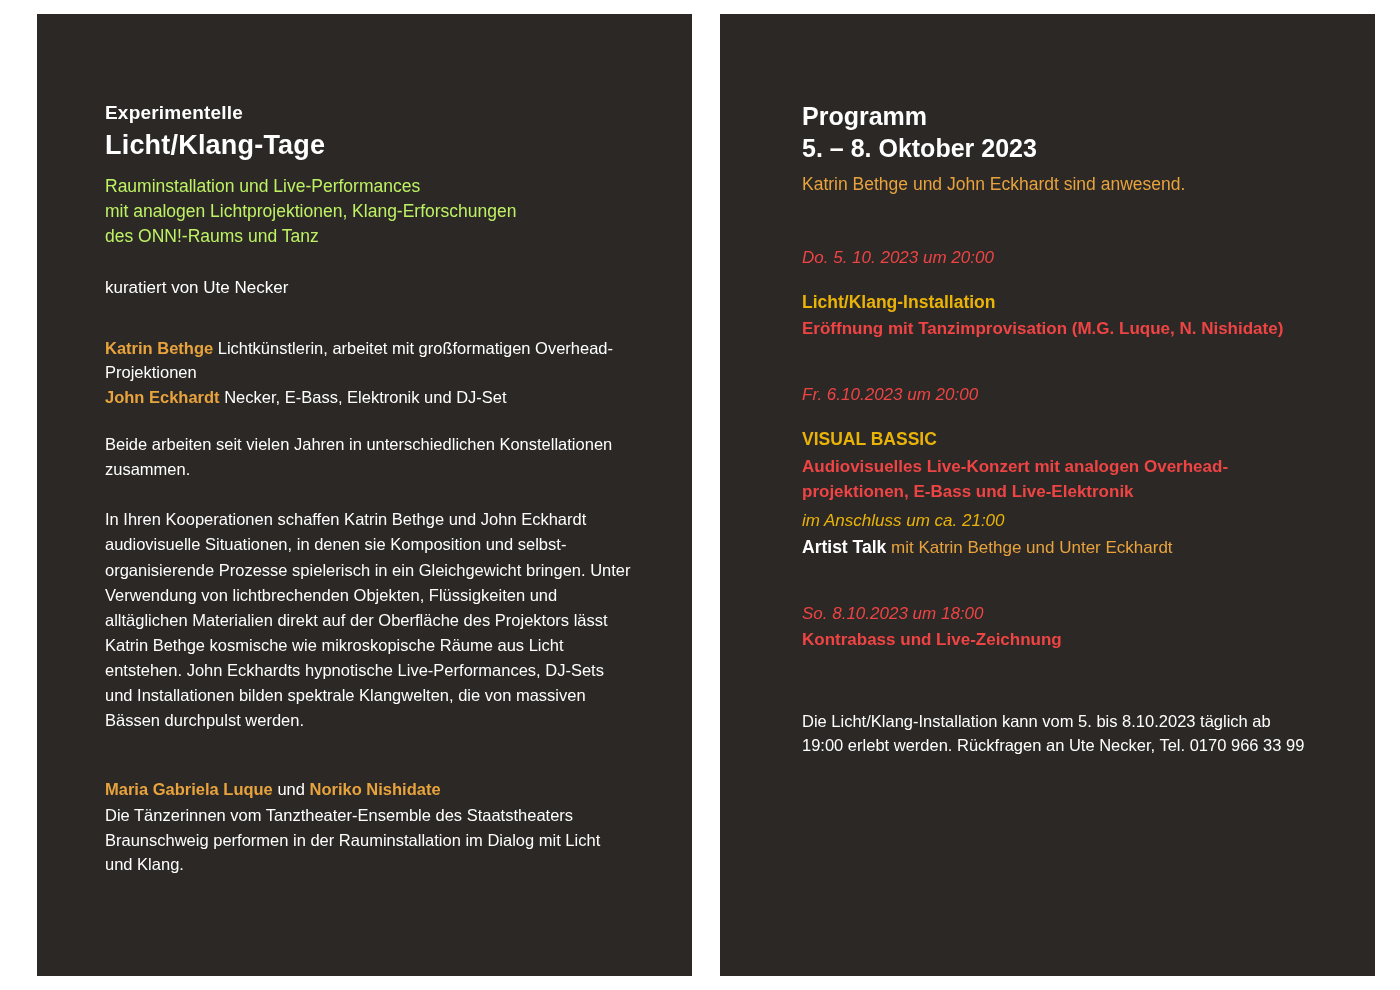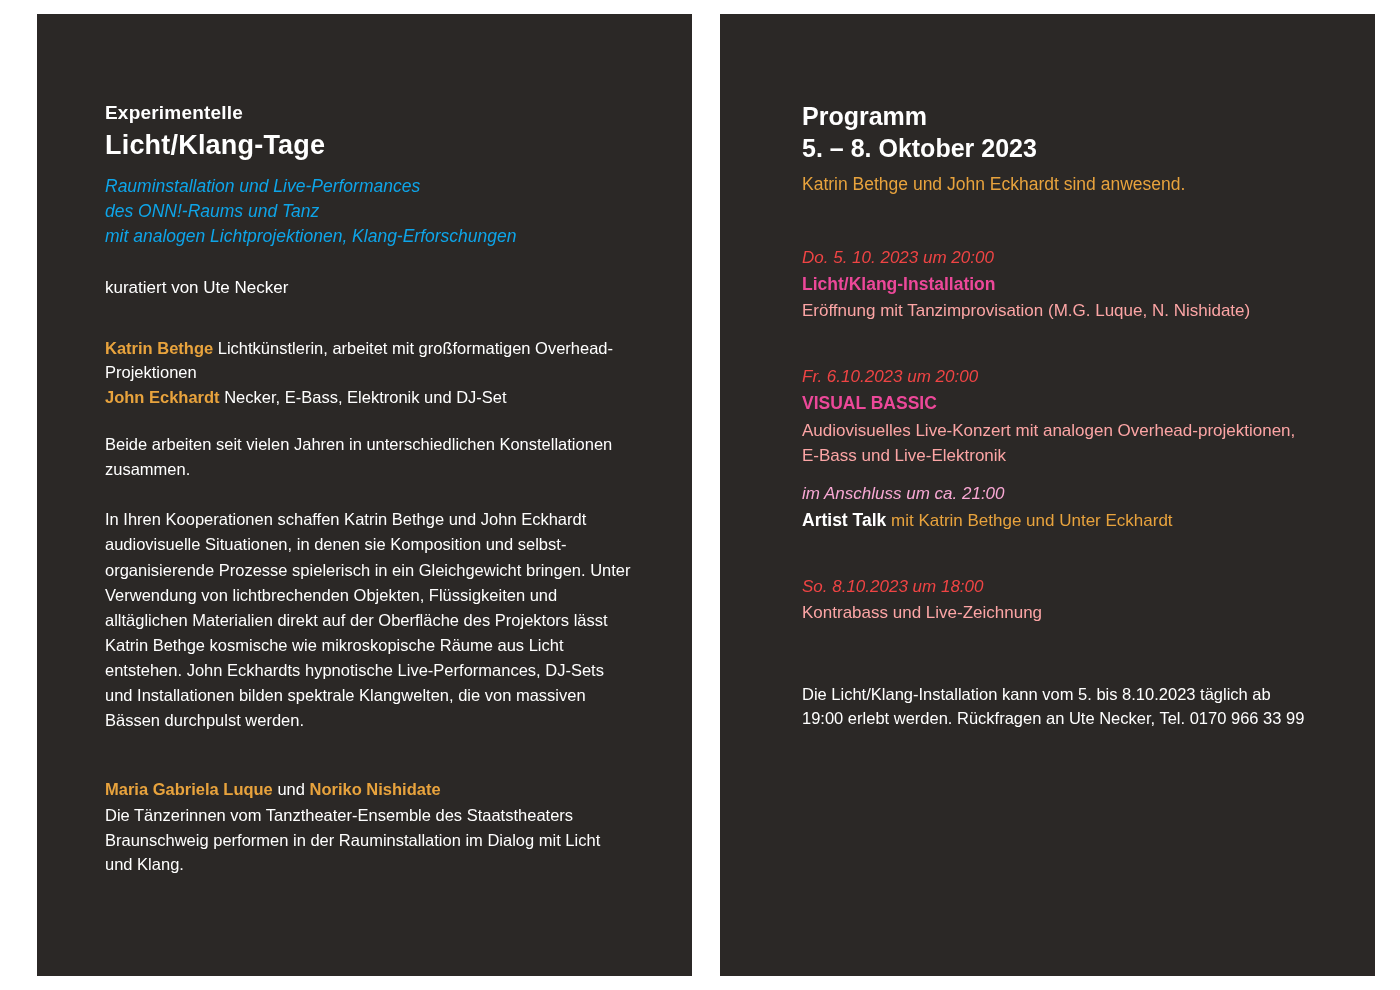--- a/index.html
+++ b/index.html
@@ -47,25 +47,24 @@
     line-height: 1.35;
   }
   .title {
     font-size: 27px;
     font-weight: bold;
     letter-spacing: 0.2px;
     line-height: 1.3;
     margin-top: 2px;
   }
   .subtitle {
-    font-style: italic;
     font-size: 17.5px;
     line-height: 1.45;
     margin-top: 11px;
-    color: #0ea5e9;
+    color: #bef264;
   }
   .subtitle div { white-space: nowrap; }
 
   .curator {
     font-size: 17px;
     line-height: 1.4;
     margin-top: 26px;
     color: #ffffff;
   }
 
@@ -119,32 +118,33 @@
   }
   .event.first { margin-top: 48px; }
   .event .when {
     font-style: italic;
     font-size: 17px;
     color: #ef4444;
   }
   .event .head {
     font-weight: bold;
     font-size: 17.5px;
-    color: #ec4899;
+    color: #eab308;
+    margin-top: 19px;
+  }
+  .event .desc {
+    color: #ef4444;
+    font-size: 17px;
     margin-top: 1px;
-  }
-  .event .desc {
-    color: #fca5a5;
-    font-size: 17px;
-    margin-top: 1px;
+    font-weight: bold;
   }
   .event .when2 {
     font-style: italic;
-    color: #f9a8d4;
-    margin-top: 12px;
+    color: #eab308;
+    margin-top: 3px;
   }
   .event .talk {
     margin-top: 1px;
   }
   .event .talk b { color: #ffffff; font-size: 17.5px; }
   .event .talk span { color: #e8a33d; }
 
   .footer {
     margin-top: 56px;
     font-size: 16.5px;
@@ -156,22 +156,22 @@
 <body>
 
 <div class="spread">
 
   <section class="panel panel-left">
     <div class="kicker">Experimentelle</div>
     <div class="title">Licht/Klang-Tage</div>
 
     <div class="subtitle">
       <div>Rauminstallation und Live-Performances</div>
+      <div>mit analogen Lichtprojektionen, Klang-Erforschungen</div>
       <div>des ONN!-Raums und Tanz</div>
-      <div>mit analogen Lichtprojektionen, Klang-Erforschungen</div>
     </div>
 
     <div class="curator">kuratiert von Ute Necker</div>
 
     <div class="bios">
       <div>
         <span class="name">Katrin Bethge</span><span> Lichtkünstlerin, arbeitet mit großformatigen Overhead-Projektionen</span>
       </div>
       <div>
         <span class="name">John Eckhardt</span><span> Necker, E-Bass, Elektronik und DJ-Set</span>

